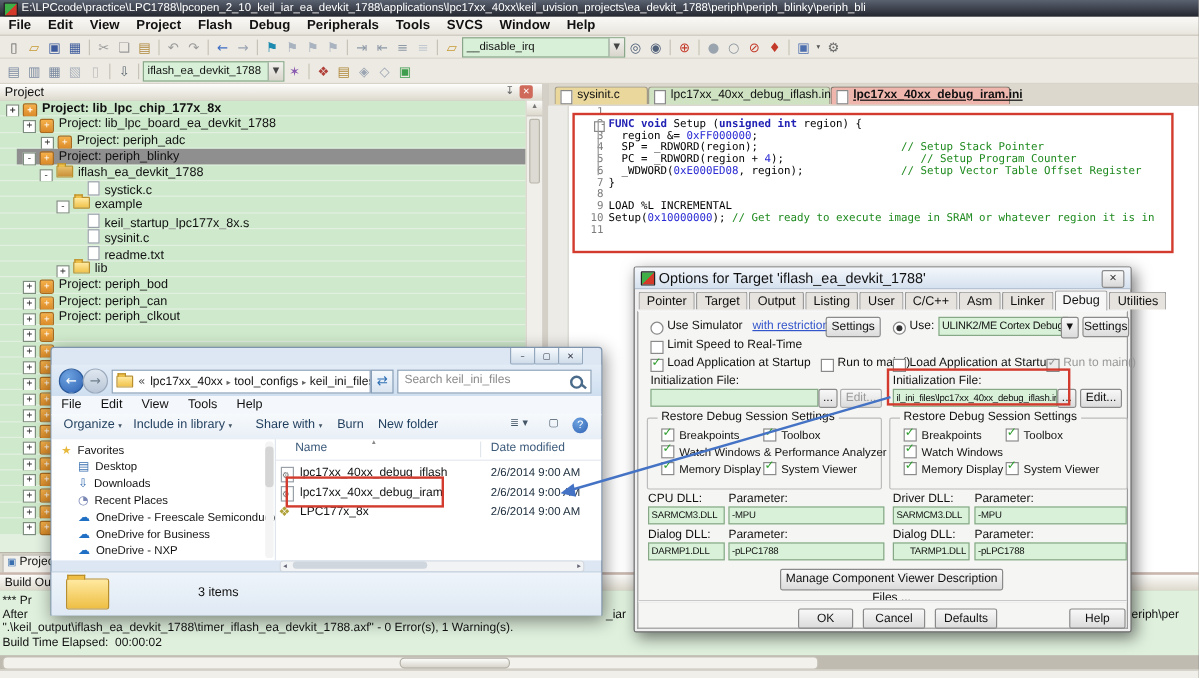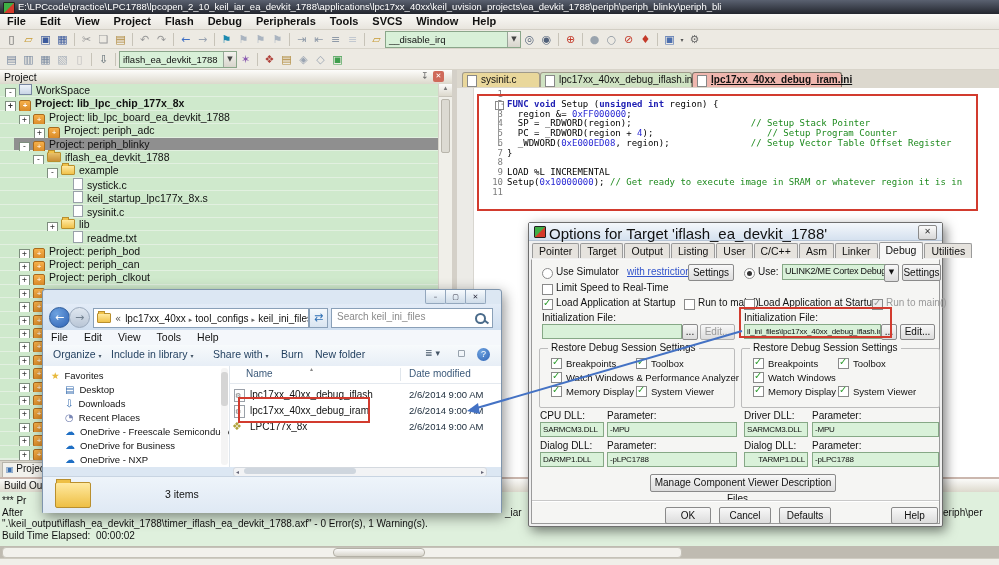--- a/index.html
+++ b/index.html
@@ -98,21 +98,21 @@
   .ini-ico::after{content:"⚙";font-family:"DejaVu Sans",sans-serif;position:absolute;left:0px;top:2px;font-size:7px;color:#777;}
   #x-hscroll{position:absolute;left:190px;top:177px;width:252px;height:8px;background:#f2f3f5;border:1px solid #d4d9df;border-radius:3px;font-size:6px;color:#667;}
   #x-hscroll .thumb{position:absolute;left:10px;top:0;width:112px;height:6px;background:#cfd6de;border-radius:3px;}
   #x-details{position:absolute;left:0;top:186px;width:458px;height:36px;background:linear-gradient(#eef4fa,#dfe9f4);border-top:1px solid #c8d4e2;font-size:10.5px;}
   .fol-big{position:absolute;left:12px;top:5px;width:34px;height:24px;background:linear-gradient(#ffe9a0,#eebf44);border:1px solid #b98f2e;border-radius:2px;}
   .fol-big::before{content:"";position:absolute;left:0;top:-4px;width:13px;height:3px;background:#eebf44;border:1px solid #b98f2e;border-bottom:none;}
   
   #dialog{left:528px;top:222px;width:413px;height:303px;background:#f0f0f0;border:1px solid #6e6e6e;border-radius:2px;
           box-shadow:3px 4px 12px rgba(0,0,0,.5);font-size:10.5px;}
   #dlg-cap{position:absolute;left:0;top:0;width:100%;height:17px;background:linear-gradient(#f4f7fb,#d5e1ef);border-bottom:1px solid #b5c3d4;}
-  #dlg-cap .t{position:absolute;left:20px;top:2px;font-size:15px;text-align:right;}
+  #dlg-cap .t{position:absolute;left:20px;top:2px;font-size:12px;text-align:right;}
   #dlg-close{position:absolute;right:5px;top:2px;width:17px;height:13px;background:linear-gradient(#fafafa,#d8d8d8);
              border:1px solid #8a8a8a;border-radius:2px;font-size:8px;text-align:center;line-height:12px;color:#333;}
   #dlg-tabs{position:absolute;left:3px;top:20px;height:16px;white-space:nowrap;}
   .dtab{display:inline-block;height:15px;padding:1px 6px 0;border:1px solid #9a9a9a;border-bottom:none;border-radius:2px 2px 0 0;
         background:#e6e3de;margin-right:1px;font-size:10.5px;box-sizing:border-box;}
   .dtab.on{background:#f7f7f7;position:relative;top:-1px;height:17px;}
   #dlg-body{position:absolute;left:2px;top:36px;right:2px;bottom:2px;background:#f5f5f3;border:1px solid #9a9a9a;border-top:1px solid #f7f7f7;}
   .dl{position:absolute;white-space:nowrap;}
   .cb{position:absolute;width:9px;height:9px;border:1px solid #8a8a8a;background:#fff;}
   .cb.on::after{content:"✓";font-family:"DejaVu Sans",sans-serif;position:absolute;left:0px;top:-3px;font-size:10px;font-weight:bold;color:#2f9e2f;}
@@ -209,55 +209,52 @@
       <span class="tbi" style="color: rgb(63, 158, 77);">▣</span>
     </div>
 
   <div class="abs" id="proj-header">
     <span class="t">Project</span>
     <span class="abs ico" style="left:421px;top:1px;font-size:9px;color:#666;">↧</span>
     <span class="abs ico" style="left:433px;top:1px;width:11px;height:11px;background:#cf6a5a;border-radius:2px;color:#fff;font-size:7px;text-align:center;line-height:11px;">✕</span>
   </div>
   <div class="abs" id="proj-tree">
       <div class="trow">
-        <div class="inner" style="padding-left: 5px;"><span class="exp">-</span><span class="ti ti-workspace"></span><span>WorkSpace</span></div>
-      </div>
-      <div class="trow">
         <div class="inner" style="padding-left: 5px; font-weight: bold;"><span class="exp">+</span><span class="ti ti-target">+</span><span>Project: lib_lpc_chip_177x_8x</span></div>
       </div>
       <div class="trow">
         <div class="inner" style="padding-left: 19px;"><span class="exp">+</span><span class="ti ti-target">+</span><span>Project: lib_lpc_board_ea_devkit_1788</span></div>
       </div>
       <div class="trow">
         <div class="inner" style="padding-left: 19px; margin-left: 15px;"><span class="exp">+</span><span class="ti ti-target">+</span><span>Project: periph_adc</span></div>
       </div>
       <div class="trow">
         <div class="selband"></div>
         <div class="inner" style="padding-left: 19px;"><span class="exp">-</span><span class="ti ti-target">+</span><span>Project: periph_blinky</span></div>
       </div>
       <div class="trow">
         <div class="inner" style="padding-left: 33px;"><span class="exp">-</span><span class="ti fol ti-target-folder"></span><span>iflash_ea_devkit_1788</span></div>
       </div>
       <div class="trow">
+        <div class="inner" style="padding-left: 61px;"><span style="display: inline-block; width: 12px;"></span><span class="ti ti-file"></span><span>systick.c</span></div>
+      </div>
+      <div class="trow">
         <div class="inner" style="padding-left: 47px;"><span class="exp">-</span><span class="ti fol"></span><span>example</span></div>
       </div>
       <div class="trow">
-        <div class="inner" style="padding-left: 61px;"><span style="display: inline-block; width: 12px;"></span><span class="ti ti-file"></span><span>systick.c</span></div>
-      </div>
-      <div class="trow">
         <div class="inner" style="padding-left: 61px;"><span style="display: inline-block; width: 12px;"></span><span class="ti ti-file"></span><span>keil_startup_lpc177x_8x.s</span></div>
       </div>
       <div class="trow">
         <div class="inner" style="padding-left: 61px;"><span style="display: inline-block; width: 12px;"></span><span class="ti ti-file"></span><span>sysinit.c</span></div>
       </div>
       <div class="trow">
+        <div class="inner" style="padding-left: 61px;"><span style="display: inline-block; width: 12px;"></span><span class="ti ti-file"></span><span>readme.txt</span></div>
+      </div>
+      <div class="trow">
         <div class="inner" style="padding-left: 47px;"><span class="exp">+</span><span class="ti fol"></span><span>lib</span></div>
-      </div>
-      <div class="trow">
-        <div class="inner" style="padding-left: 61px;"><span style="display: inline-block; width: 12px;"></span><span class="ti ti-file"></span><span>readme.txt</span></div>
       </div>
       <div class="trow">
         <div class="inner" style="padding-left: 19px;"><span class="exp">+</span><span class="ti ti-target">+</span><span>Project: periph_bod</span></div>
       </div>
       <div class="trow">
         <div class="inner" style="padding-left: 19px;"><span class="exp">+</span><span class="ti ti-target">+</span><span>Project: periph_can</span></div>
       </div>
       <div class="trow">
         <div class="inner" style="padding-left: 19px;"><span class="exp">+</span><span class="ti ti-target">+</span><span>Project: periph_clkout</span></div>
       </div>

